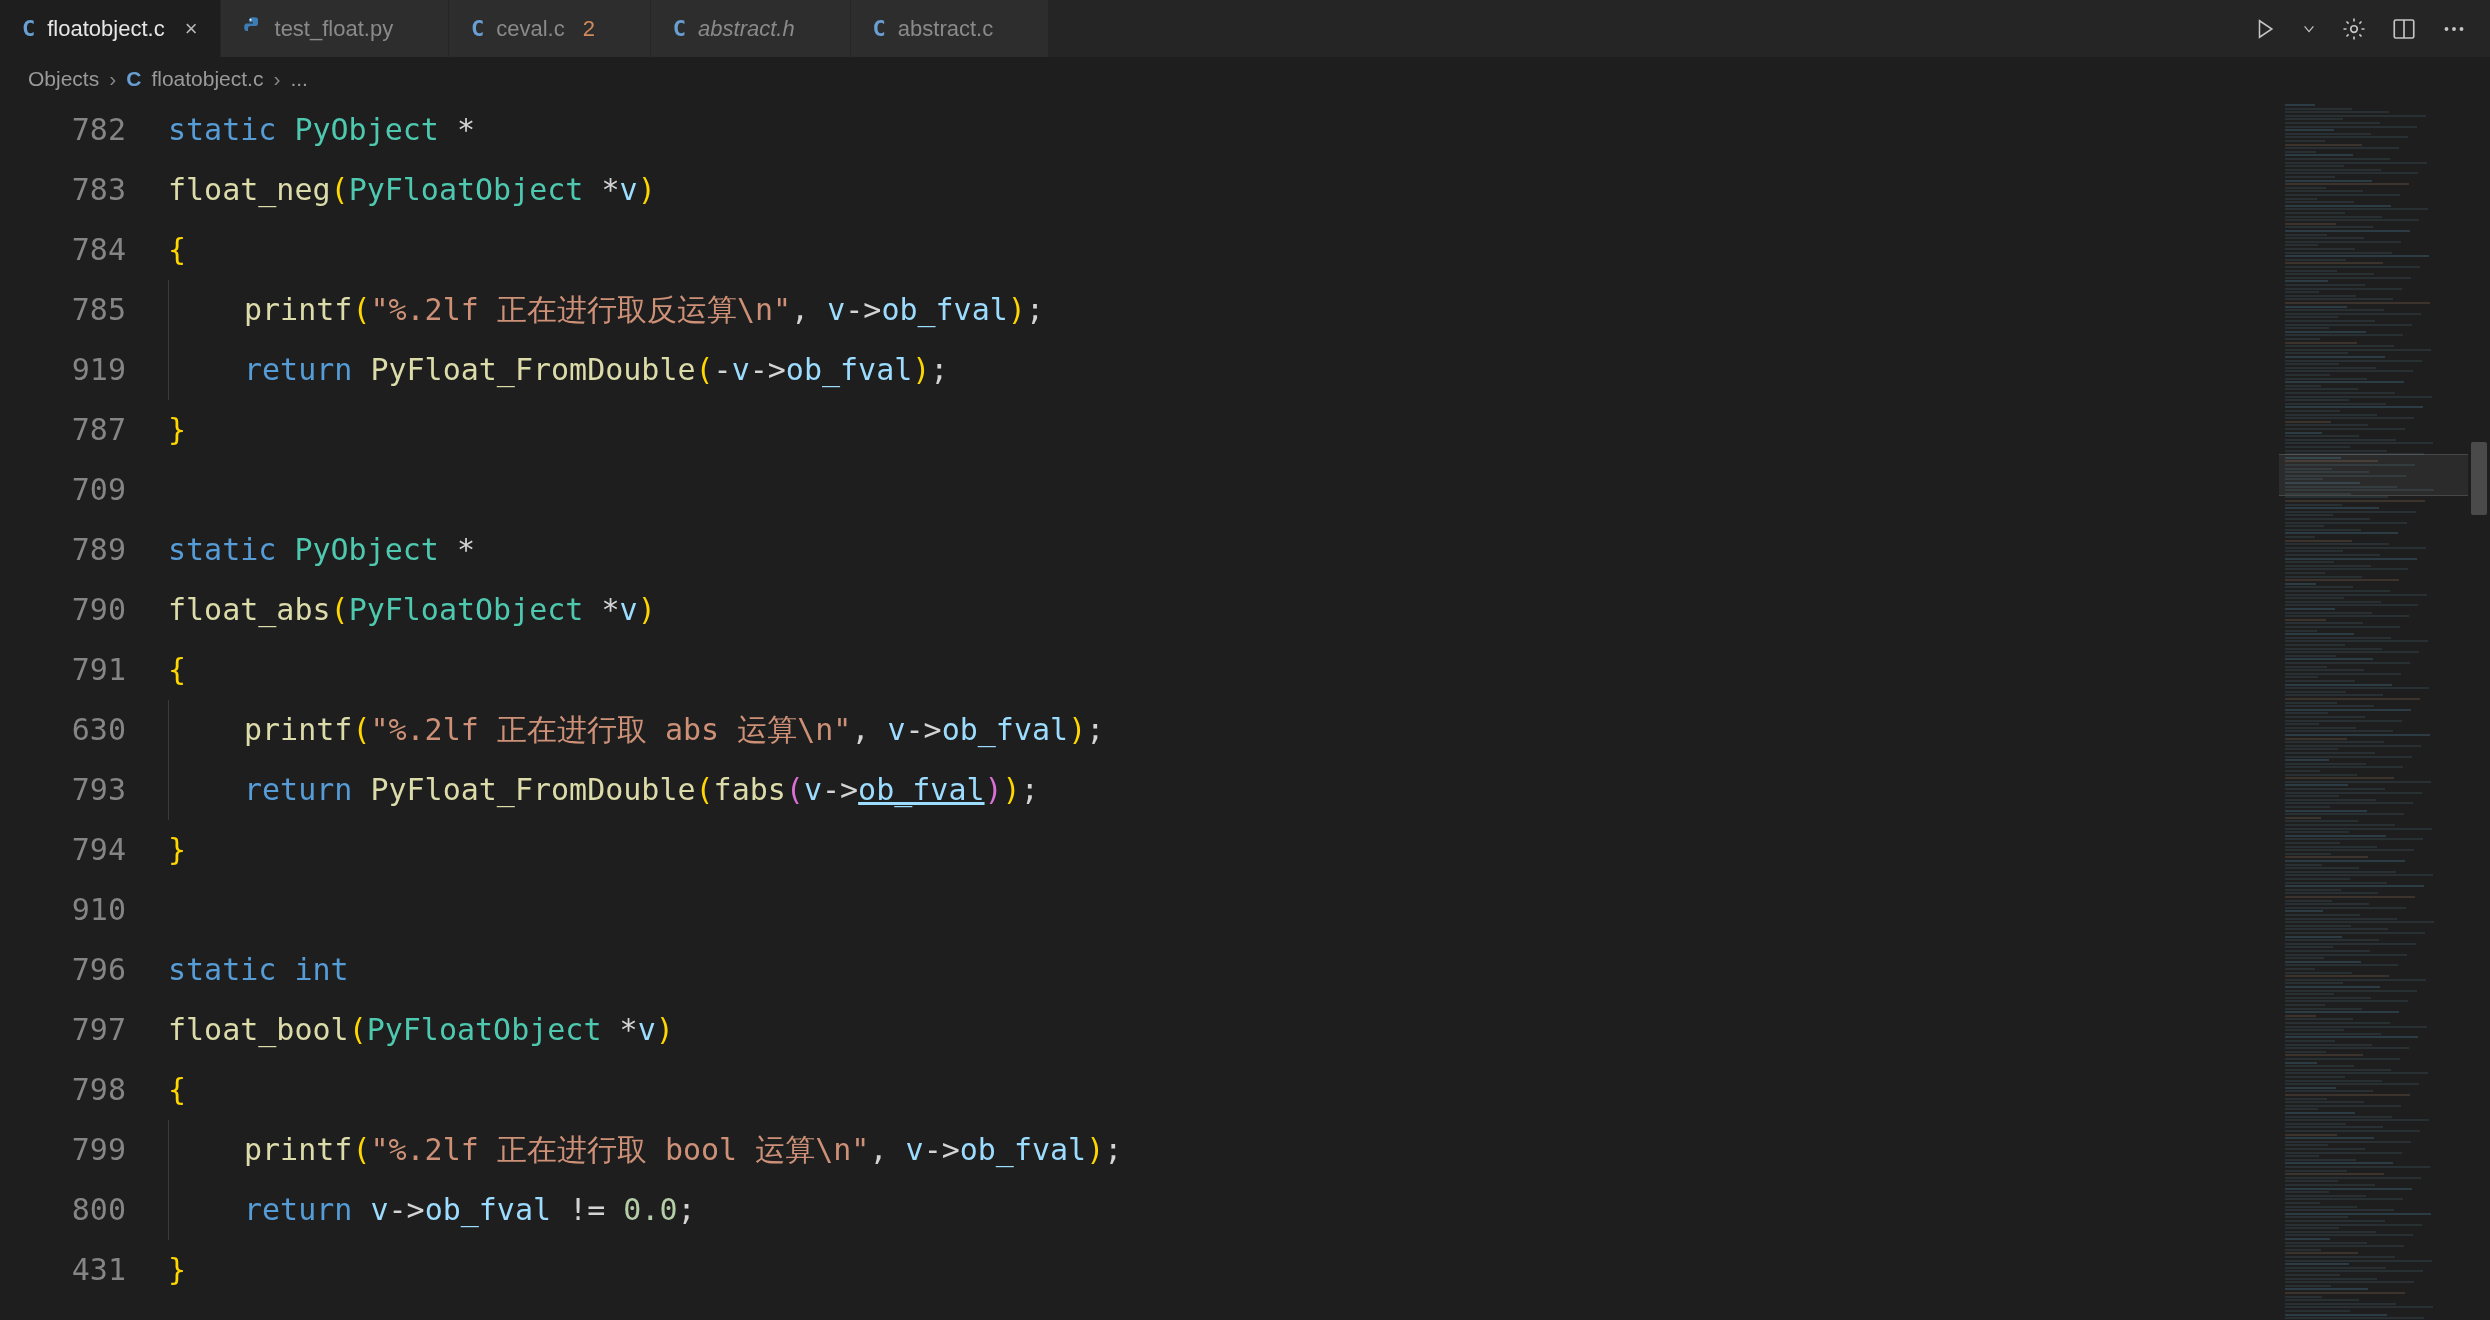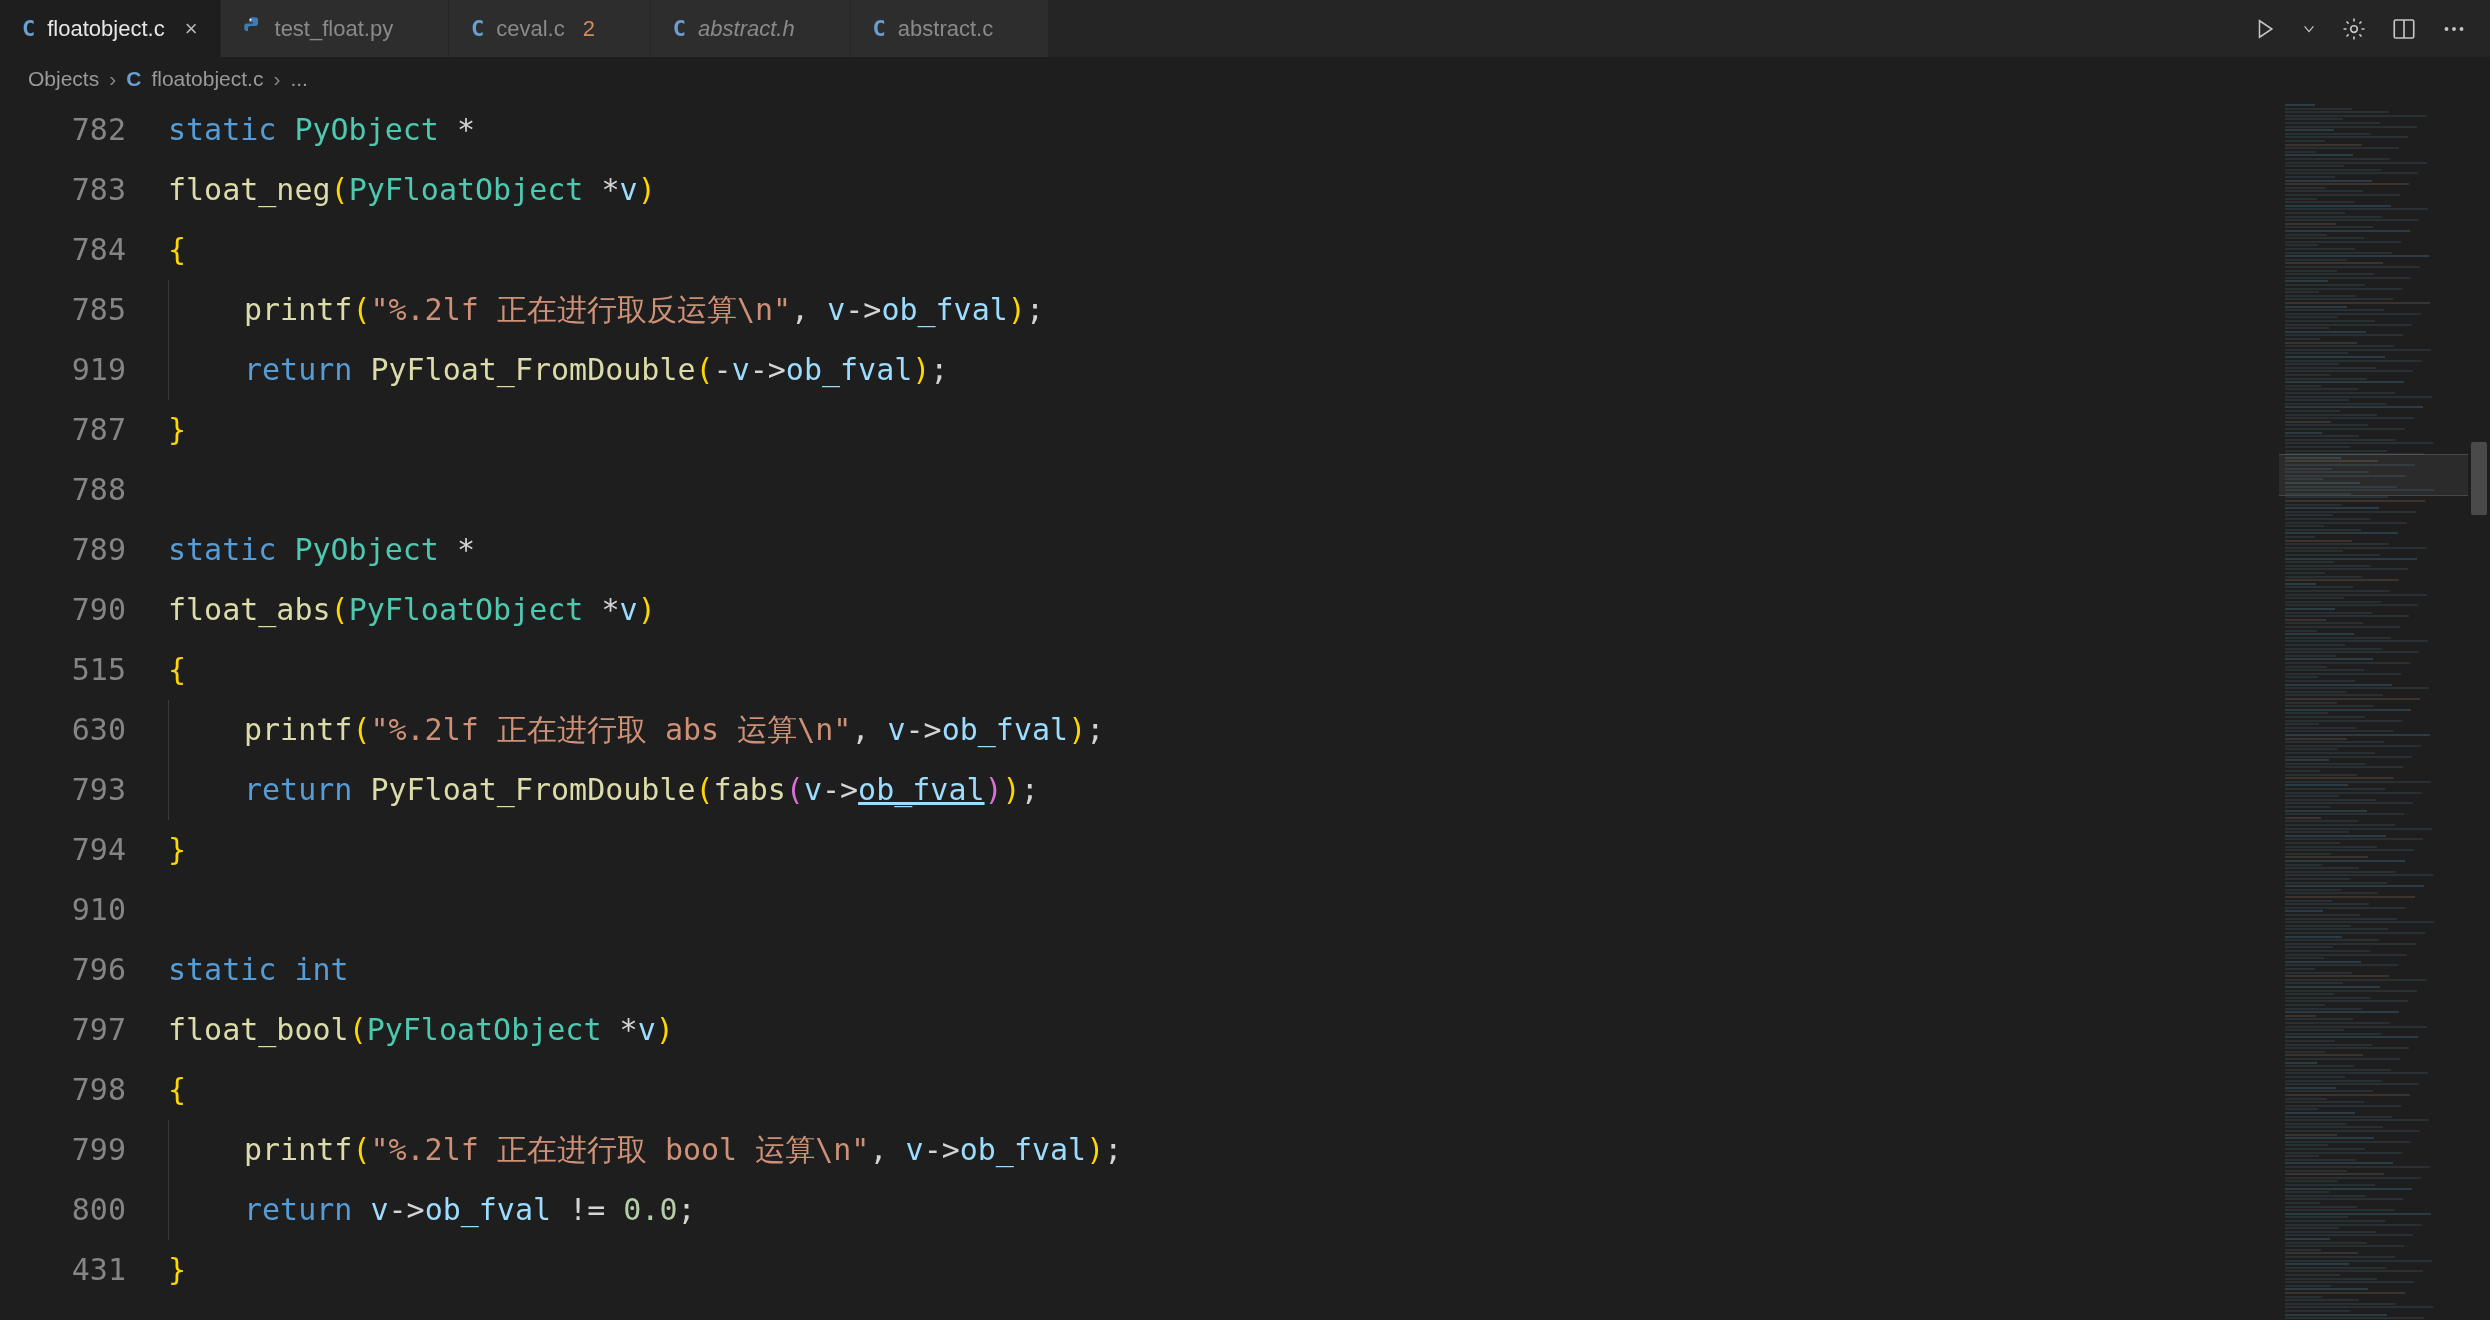--- a/index.html
+++ b/index.html
@@ -202,24 +202,24 @@
 </div>
 
 <div class="editor-area">
   <div class="gutter" id="gutter">
       <div>782</div>
       <div>783</div>
       <div>784</div>
       <div>785</div>
       <div>919</div>
       <div>787</div>
-      <div>788</div>
+      <div>709</div>
       <div>789</div>
       <div>790</div>
-      <div>515</div>
+      <div>791</div>
       <div>630</div>
       <div>793</div>
       <div>794</div>
       <div>910</div>
       <div>796</div>
       <div>797</div>
       <div>798</div>
       <div>799</div>
       <div>800</div>
       <div>431</div>

